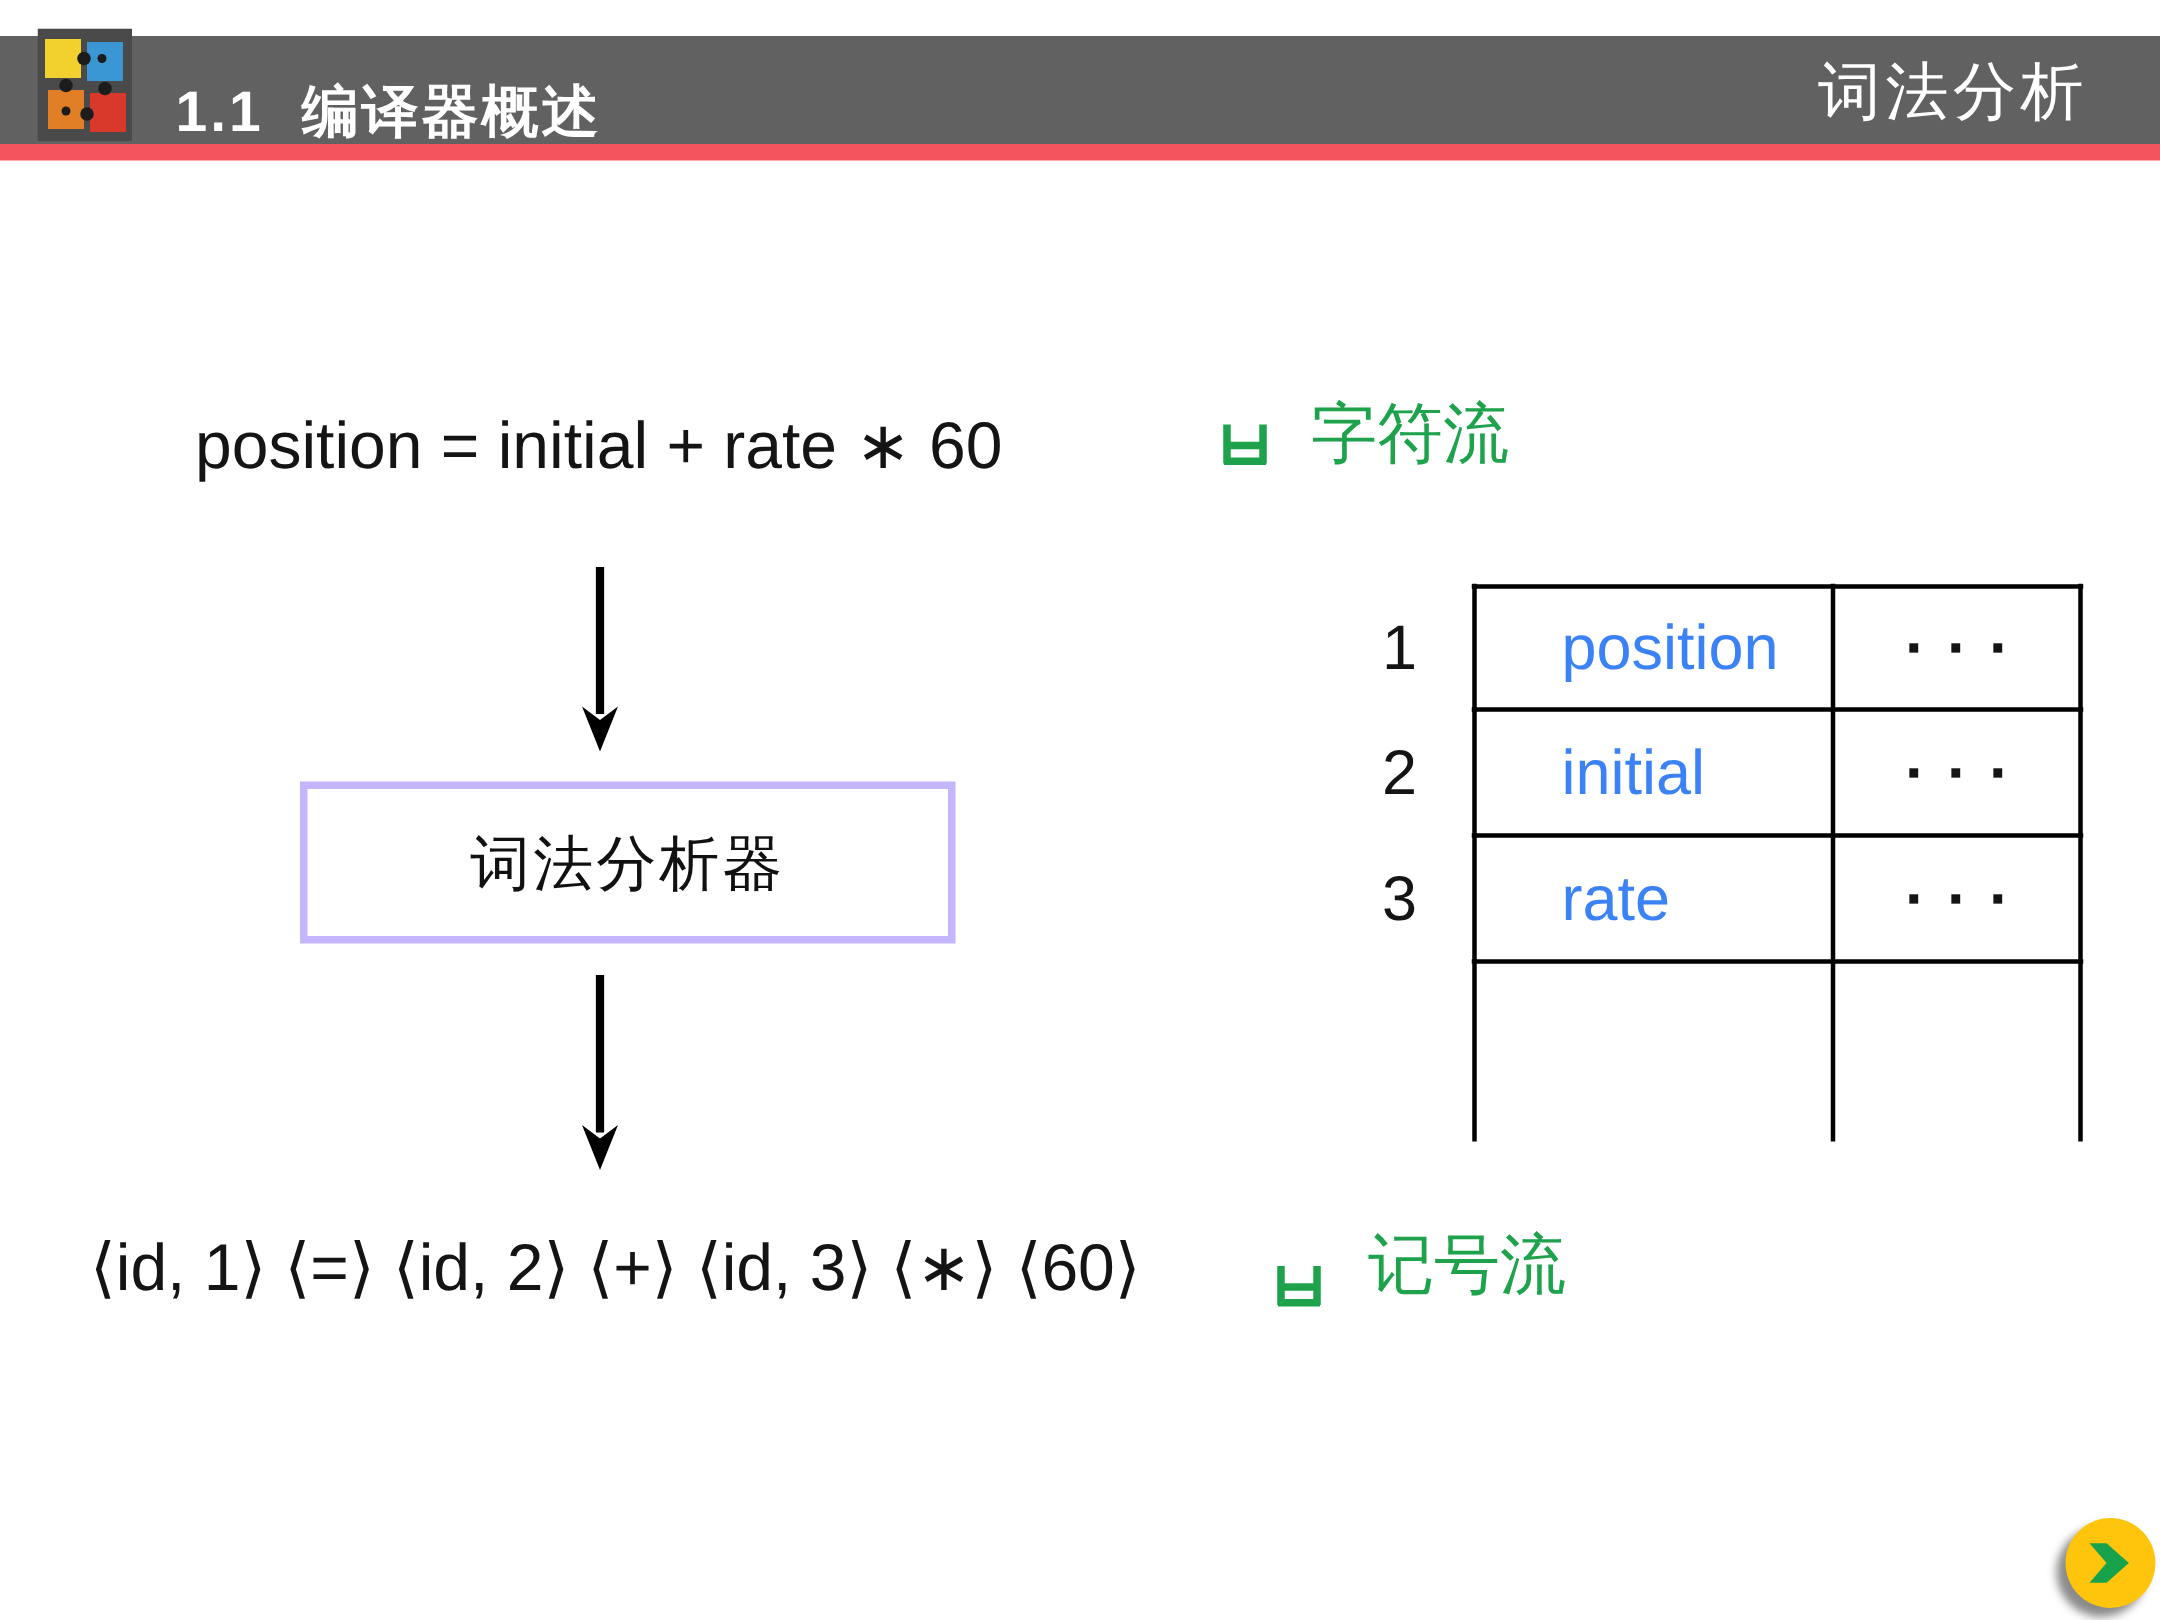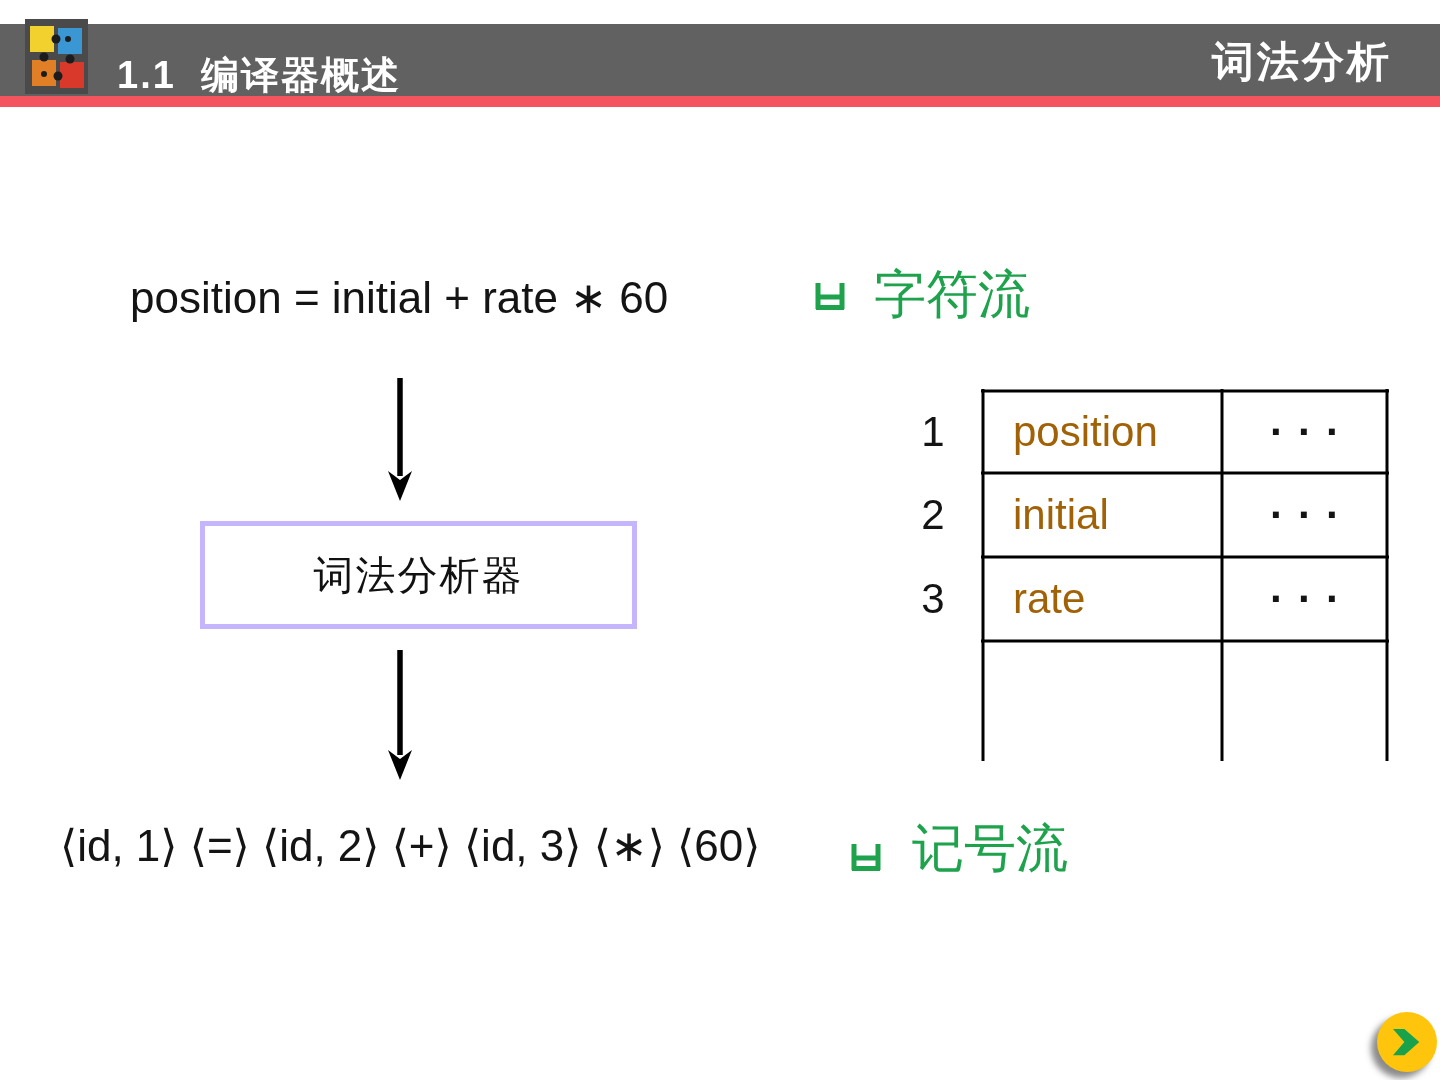--- a/index.html
+++ b/index.html
@@ -11,27 +11,27 @@
   #header-bar{position:absolute;left:0;top:24px;width:1440px;height:72px;background:#616161;}
   #red-divider{position:absolute;left:0;top:96px;width:1440px;height:11px;background:#f4545e;}
   #logo{position:absolute;left:25px;top:19px;width:63px;height:75px;}
   #header-section-title{
     position:absolute;left:117px;top:39px;height:72px;line-height:72px;
     color:#ffffff;font-size:38px;font-weight:bold;letter-spacing:2px;white-space:pre;
   }
   #header-topic-title{
     position:absolute;right:48px;top:24px;height:72px;line-height:76px;
     color:#ffffff;font-size:42px;font-family:"Liberation Serif","DejaVu Serif",serif;
-    font-weight:bold;letter-spacing:3px;
+    font-weight:normal;letter-spacing:3px;
   }
   
   .black-line{position:absolute;color:#141414;font-size:44px;white-space:nowrap;}
   #source-line{left:130px;top:272px;}
   #token-line{left:60px;top:820px;}
-  .green-label{position:absolute;color:#1ea24c;font-size:52px;white-space:nowrap;}
+  .green-label{position:absolute;color:#1ea24c;font-size:44px;white-space:nowrap;}
   #char-stream-label{left:874px;top:260px;}
   #token-stream-label{left:912px;top:814px;}
   .stream-bullet{position:absolute;width:34px;height:30px;}
   #char-stream-bullet{left:813px;top:281px;}
   #token-stream-bullet{left:849px;top:842px;}
   
   .flow-arrow{position:absolute;left:385px;width:30px;}
   #arrow-down-1{top:376px;height:126px;}
   #arrow-down-2{top:648px;height:133px;}
   #analyzer-box{
@@ -44,21 +44,21 @@
     position:absolute;left:983px;top:322px;width:405px;text-align:center;
     font-size:40px;color:#141414;white-space:pre;
   }
   #symbol-table-grid{position:absolute;left:981px;top:389px;width:408px;height:375px;}
   .row-num{
     position:absolute;left:903px;width:60px;display:flex;align-items:center;justify-content:center;
     font-size:42px;color:#141414;
   }
   .cell-name{
     position:absolute;left:985px;width:237px;display:flex;align-items:center;
-    padding-left:28px;box-sizing:border-box;font-size:42px;color:#a16207;
+    padding-left:56px;box-sizing:border-box;font-size:42px;color:#3b82f6;
   }
   .cell-dots{
     position:absolute;left:1224px;width:162px;display:flex;align-items:center;justify-content:center;
     font-size:42px;font-weight:bold;color:#141414;letter-spacing:14px;text-indent:14px;
   }
   .trow-0{top:391px;height:82px;}
   .trow-1{top:473px;height:84px;}
   .trow-2{top:557px;height:84px;}
   
   #next-button{

